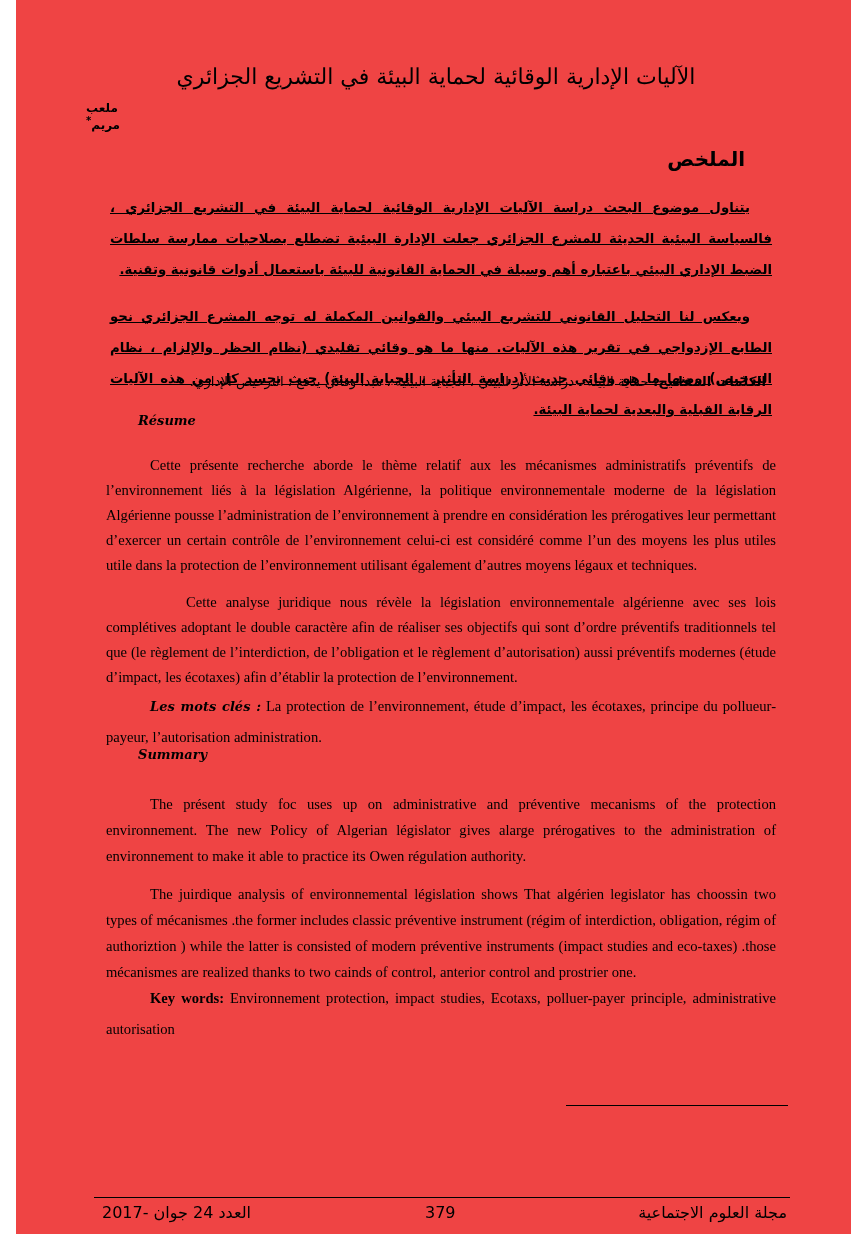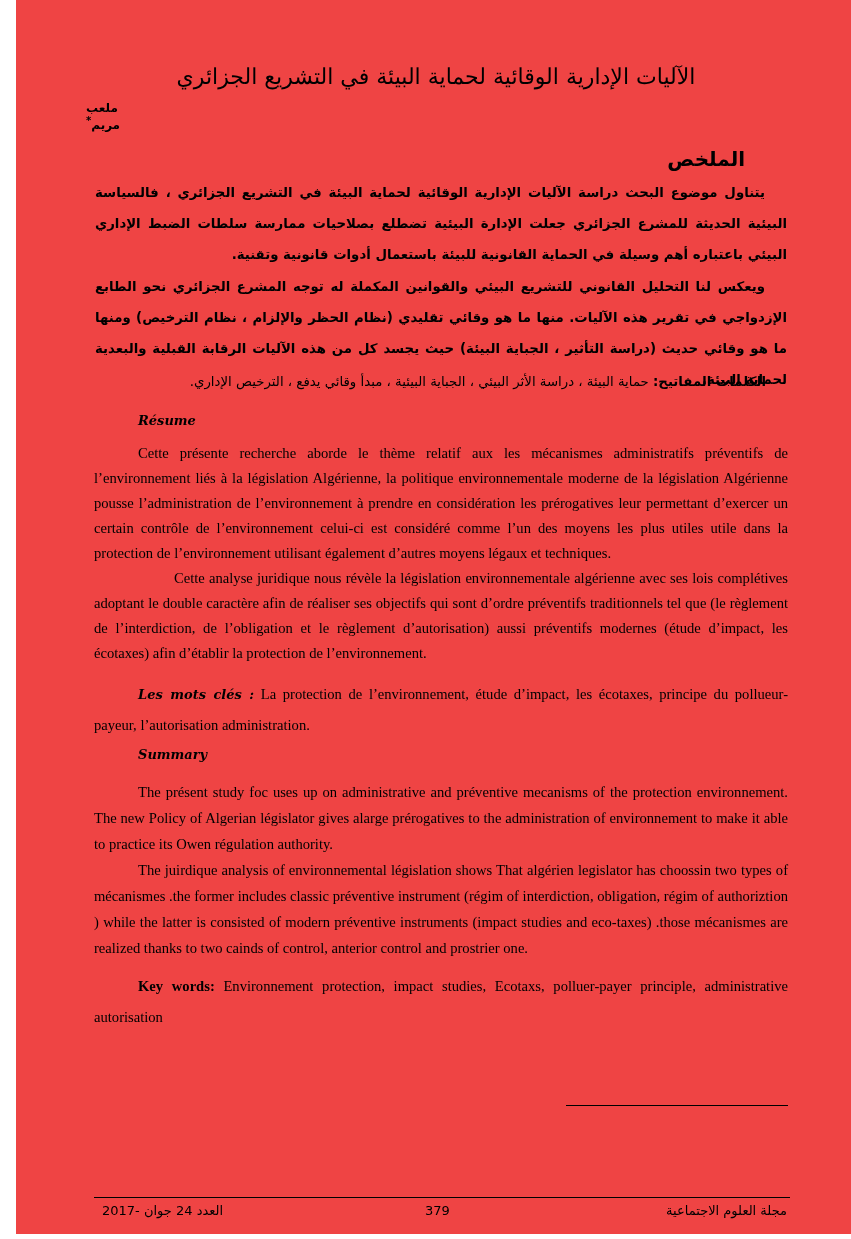--- a/index.html
+++ b/index.html
@@ -22,58 +22,58 @@
     .ar-heading {
       position: absolute; right: 122px; top: 147px;
       direction: rtl; font-family: "DejaVu Sans", sans-serif; font-size: 20px; font-weight: bold;
     }
     .ar-block {
       position: absolute; left: 78px; width: 694px;
       direction: rtl; text-align: justify; text-align-last: right;
       font-family: "DejaVu Sans", sans-serif; font-size: 13.3px; font-weight: bold;
       line-height: 31px;
     }
-    .ar-block p { margin: 1px; text-indent: 22px; }
+    .ar-block p { margin: 16px; text-indent: 22px; text-decoration: underline; }
     .ar-keywords {
       position: absolute; left: 78px; width: 672px; top: 367px;
       direction: rtl; text-align: right;
       font-family: "DejaVu Sans", sans-serif; font-size: 13.3px; line-height: 30px;
     }
     .ar-keywords b { font-weight: bold; }
 
     .sec-heading {
       position: absolute; left: 122px;
       font-family: "DejaVu Serif", serif; font-style: italic; font-weight: bold; font-size: 13px;
     }
     .fr-block {
       position: absolute; left: 78px; width: 694px;
       font-family: "Liberation Serif", serif; font-size: 14.6px; line-height: 25px;
       text-align: justify;
     }
-    .fr-block p { margin: 0; text-indent: 44px; }
+    .fr-block p { margin: 12px; text-indent: 44px; }
     .fr-block p.deep { text-indent: 80px; }
     .kw-label { font-family: "DejaVu Serif", serif; font-style: italic; font-weight: bold; font-size: 13px; }
     .kw-label-en { font-weight: bold; }
 
     .footnote-rule {
       position: absolute; left: 550px; top: 1105px; width: 222px; height: 0;
       border-top: 1px solid #000;
     }
     .footnote {
       position: absolute; left: 440px; width: 333px; top: 1114px;
       direction: rtl; text-align: right;
       font-family: "DejaVu Sans", sans-serif; font-size: 11.5px; font-weight: bold;
     }
     .footer-rule {
       position: absolute; left: 78px; top: 1197px; width: 696px; height: 0;
       border-top: 1px solid #000;
     }
     .footer-left, .footer-center, .footer-right {
       position: absolute; top: 1203px;
-      font-family: "DejaVu Sans", sans-serif; font-size: 13px;
+      font-family: "DejaVu Sans", sans-serif; font-size: 16px;
     }
     .footer-left { left: 86px; direction: rtl; }
     .footer-center { left: 409px; }
     .footer-right { right: 80px; direction: rtl; }
   </style>
 </head>
 <body>
 
 <div class="page">
 

